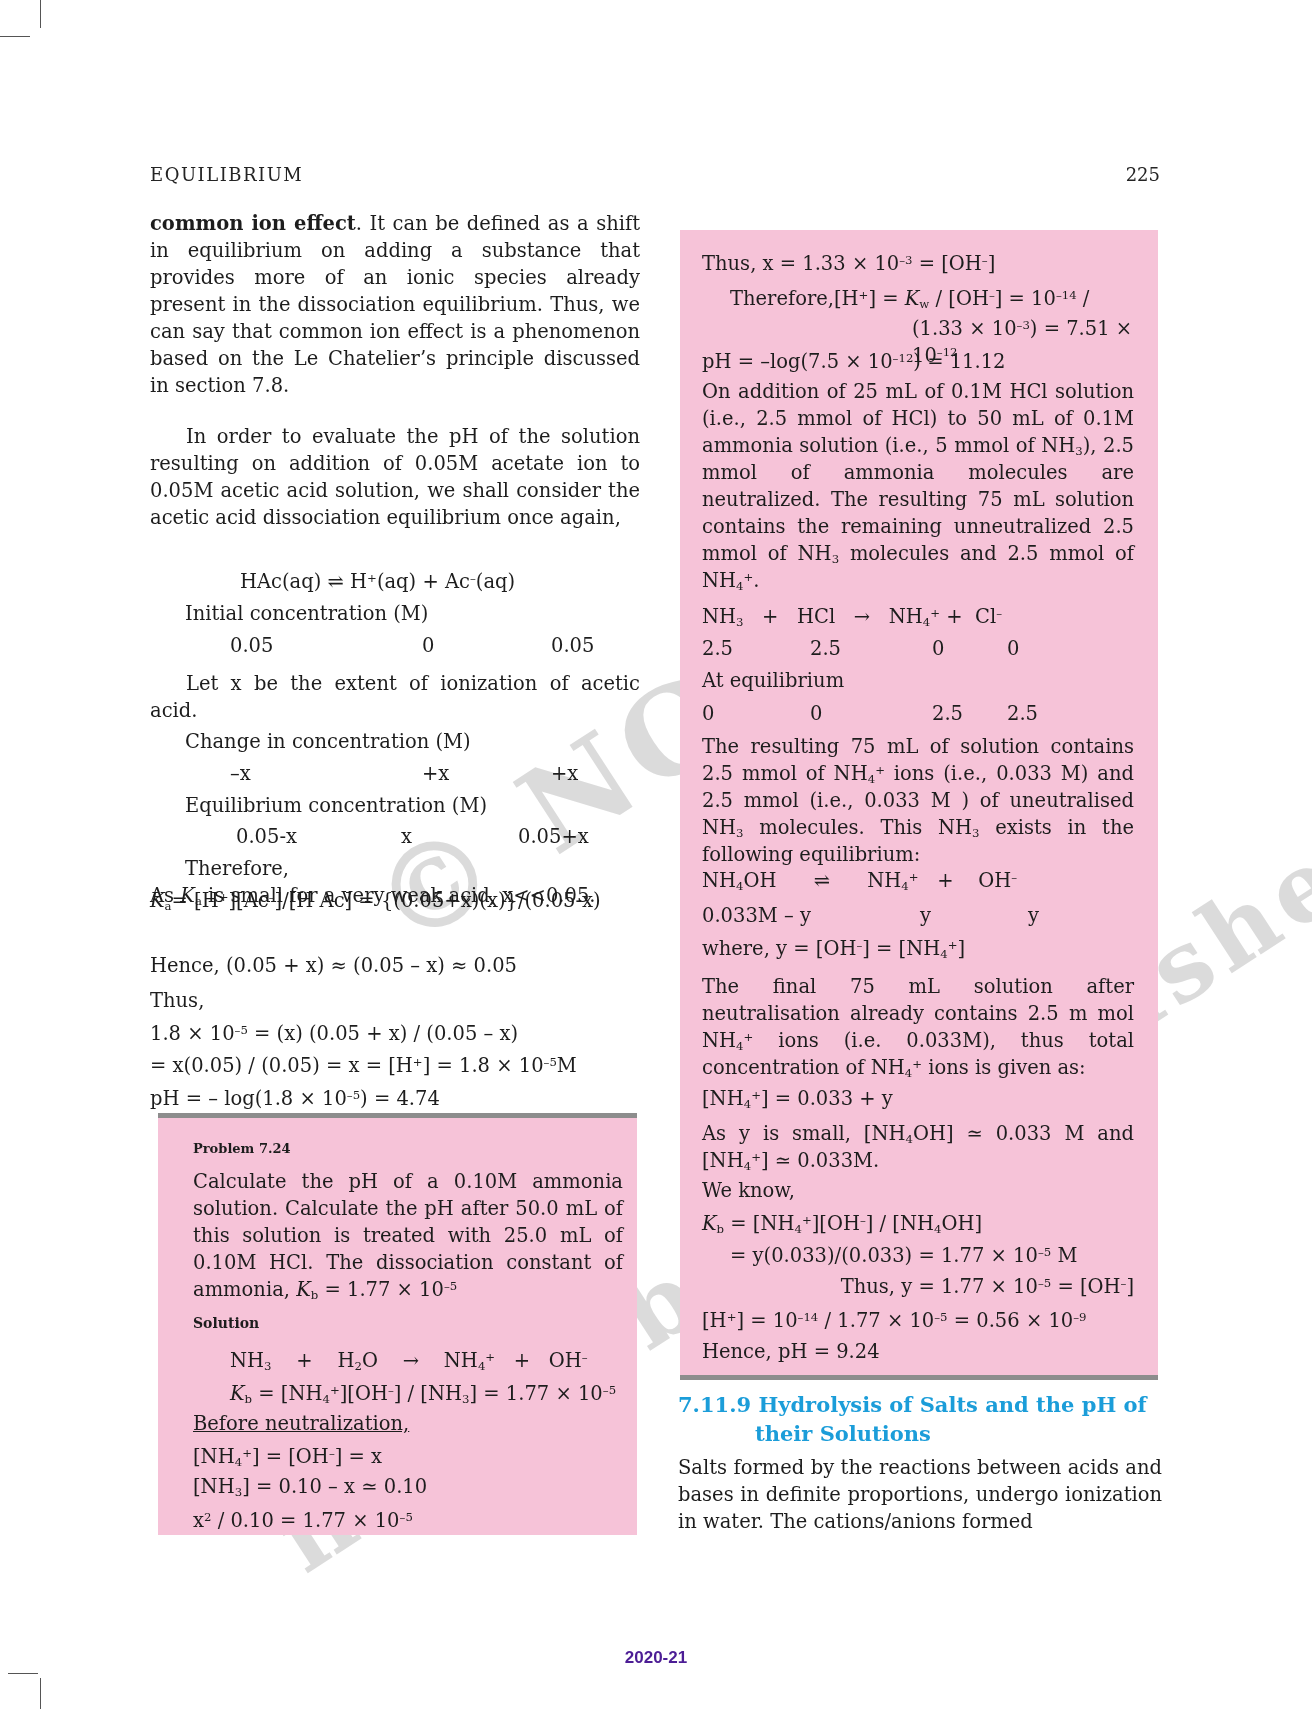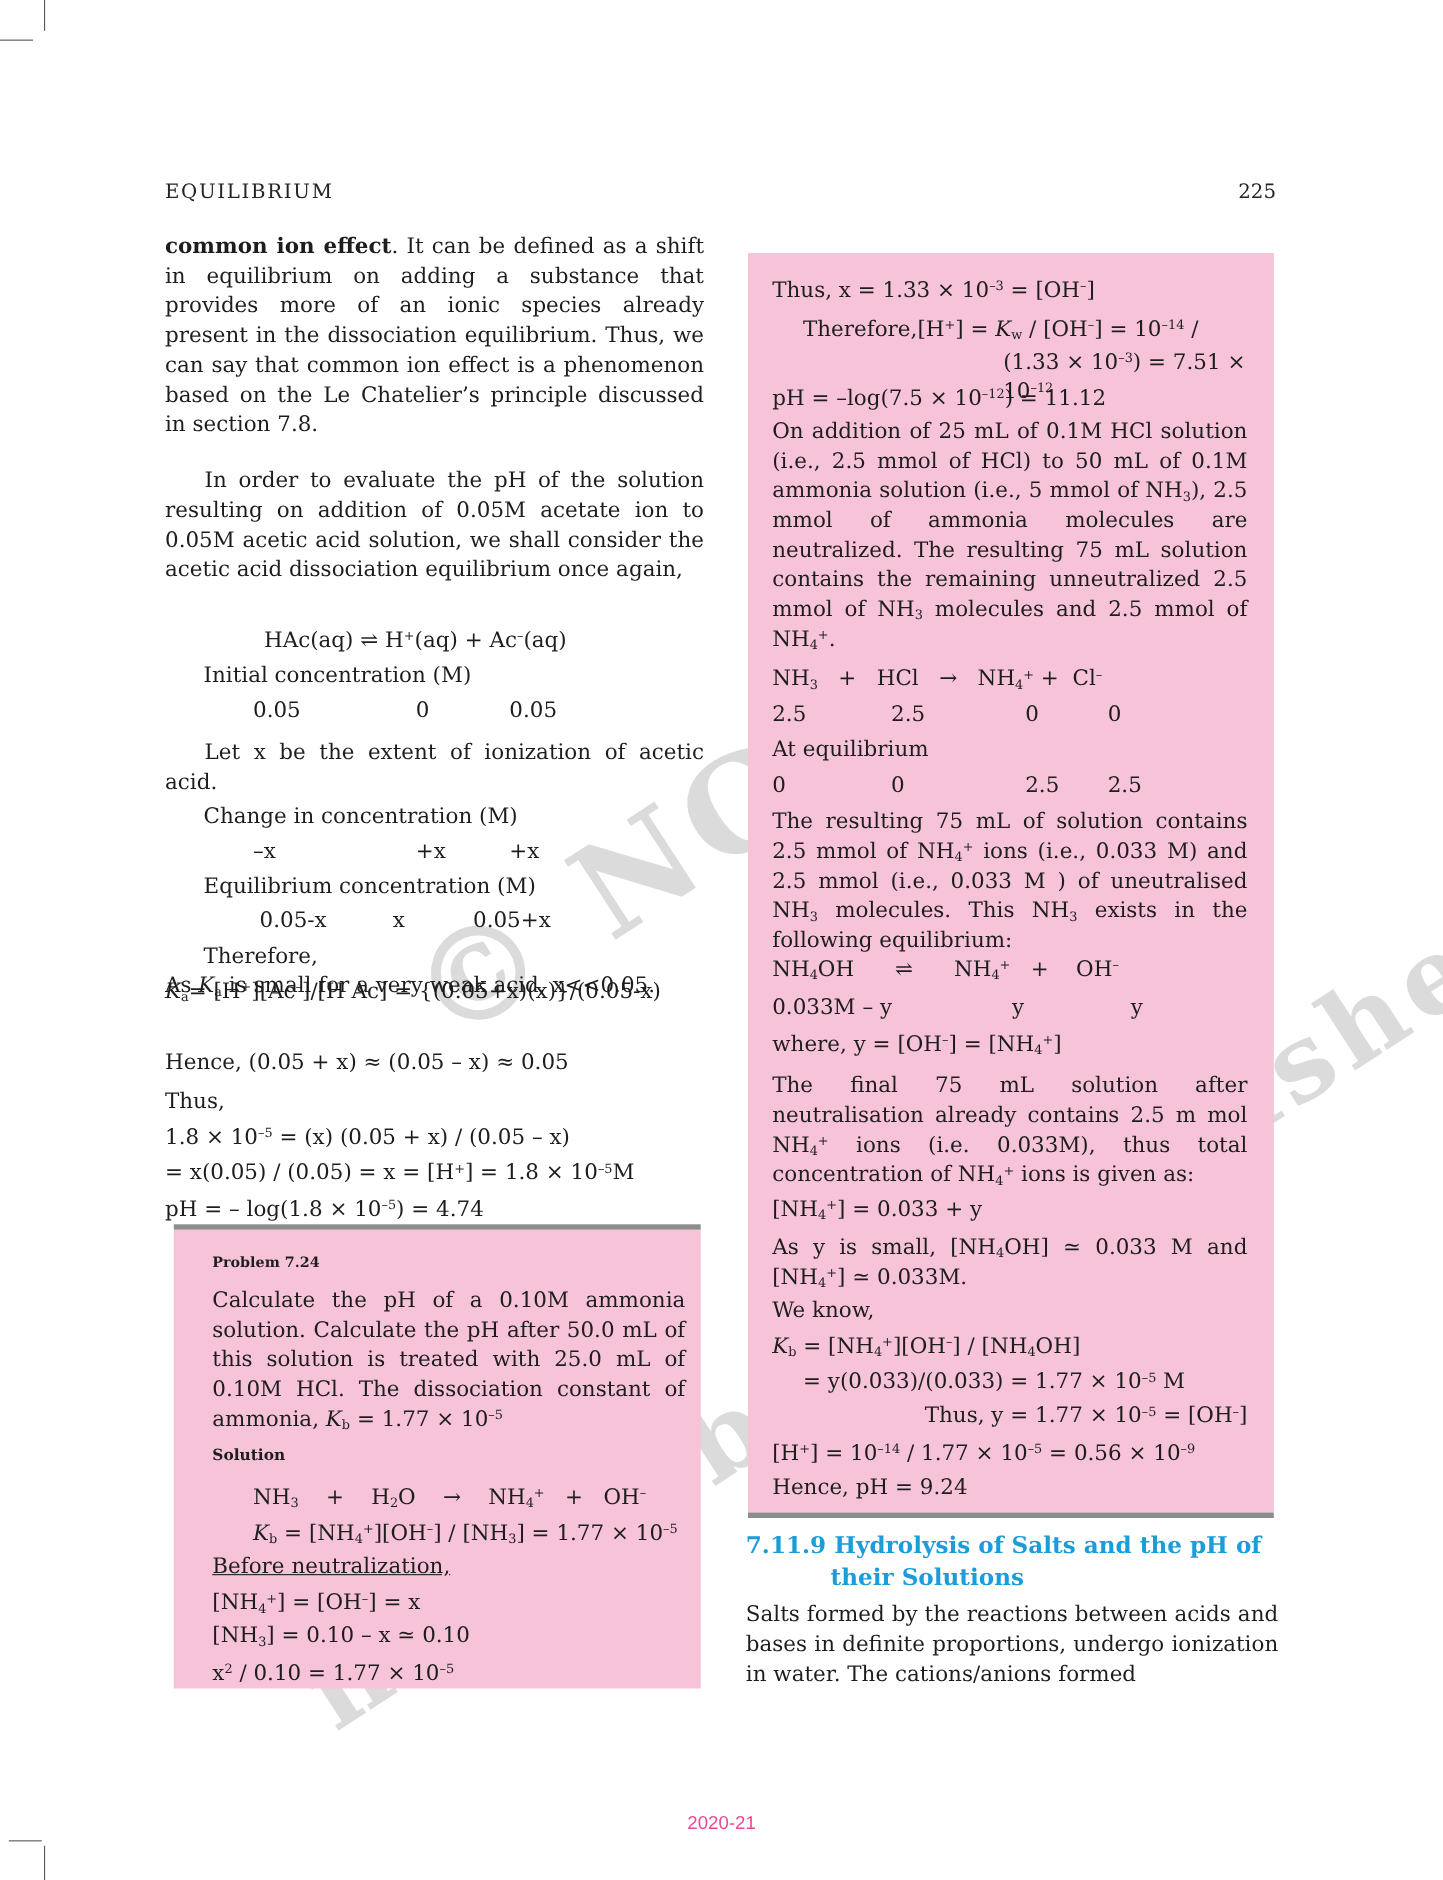--- a/index.html
+++ b/index.html
@@ -14,21 +14,21 @@
   
   .hdr{font-size:18px;letter-spacing:1.5px;color:#242424;}
   .pagenum{font-size:18px;color:#242424;}
   
   .mark{background:#555;position:absolute;}
   
   .pinkbox{background:#f6c3d8;position:absolute;}
   .graybar{background:#8d8d8d;position:absolute;height:5px;}
   
   .lbl{margin-left:35px;}
-  .row3{display:flex;padding-left:80px;}
+  .row3{display:flex;padding-left:80px;gap:44px;}
   .row3 .c1{width:148px;}
   .row3 .c2{width:85px;}
   .row-equil{padding-left:86px;}
   .row-equil .c1{width:121px;}
   .row-equil .c2{width:73px;}
   .row4{display:flex;}
   .row4 .c1{width:108px;}
   .row4 .c2{width:122px;}
   .row4 .c3{width:75px;}
   .rowy{display:flex;}
@@ -36,21 +36,21 @@
   .rowy .c2{width:108px;}
   .pre{white-space:pre-wrap;}
   
   .sechead{font-size:21px;font-weight:bold;color:#1b9dd9;line-height:29px;}
   
   .wm{position:absolute;color:rgba(125,125,125,0.28);font-weight:bold;
       font-family:"DejaVu Serif",serif;letter-spacing:8px;white-space:nowrap;
       transform:rotate(-33deg);z-index:0;}
   .content{position:relative;z-index:1;}
   .boxpad{padding:0 24px 0 22px;}
-  .footer{font-family:"Liberation Sans","DejaVu Sans",sans-serif;font-size:17px;color:#ec4899;}
+  .footer{font-family:"Liberation Sans","DejaVu Sans",sans-serif;font-size:17px;color:#4c1d95;font-weight:bold;}
 </style>
 </head>
 <body>
 
 <div class="page">
 
   <div class="mark" style="left:40px;top:0;width:1px;height:28px;"></div>
   <div class="mark" style="left:0;top:36px;width:30px;height:1px;"></div>
   <div class="mark" style="left:8px;top:1673px;width:30px;height:1px;"></div>
   <div class="mark" style="left:40px;top:1678px;width:1px;height:31px;"></div>

